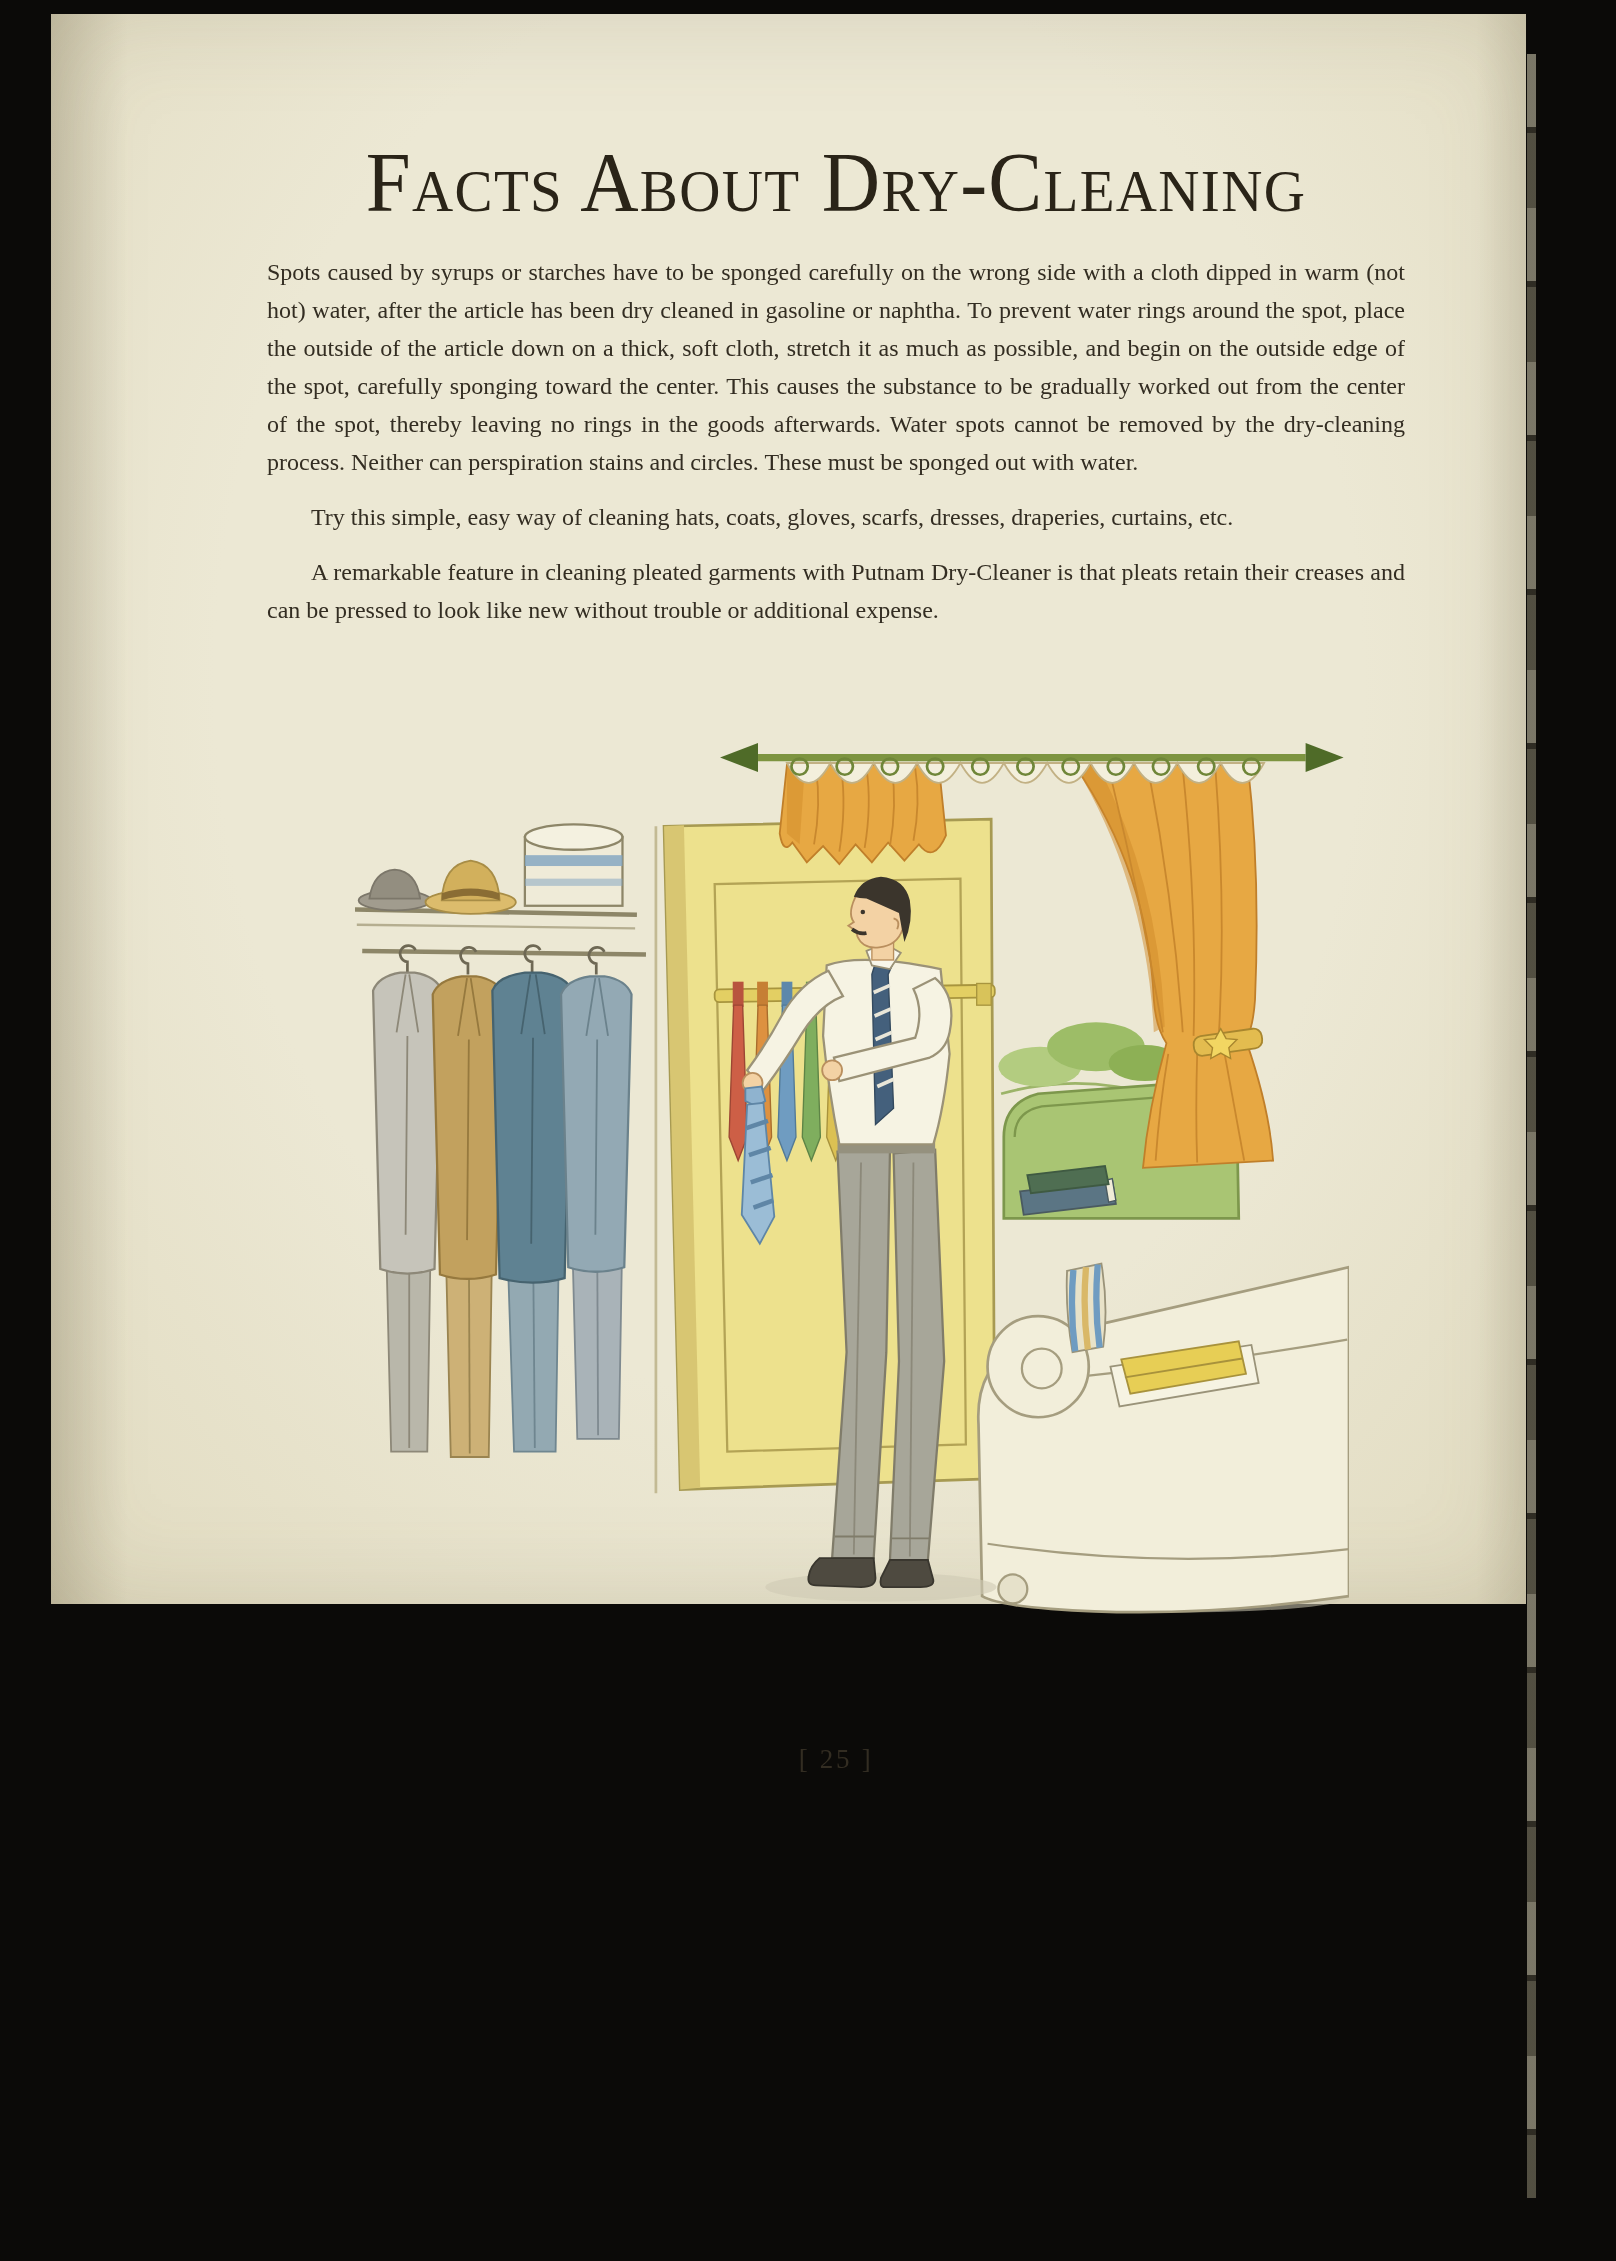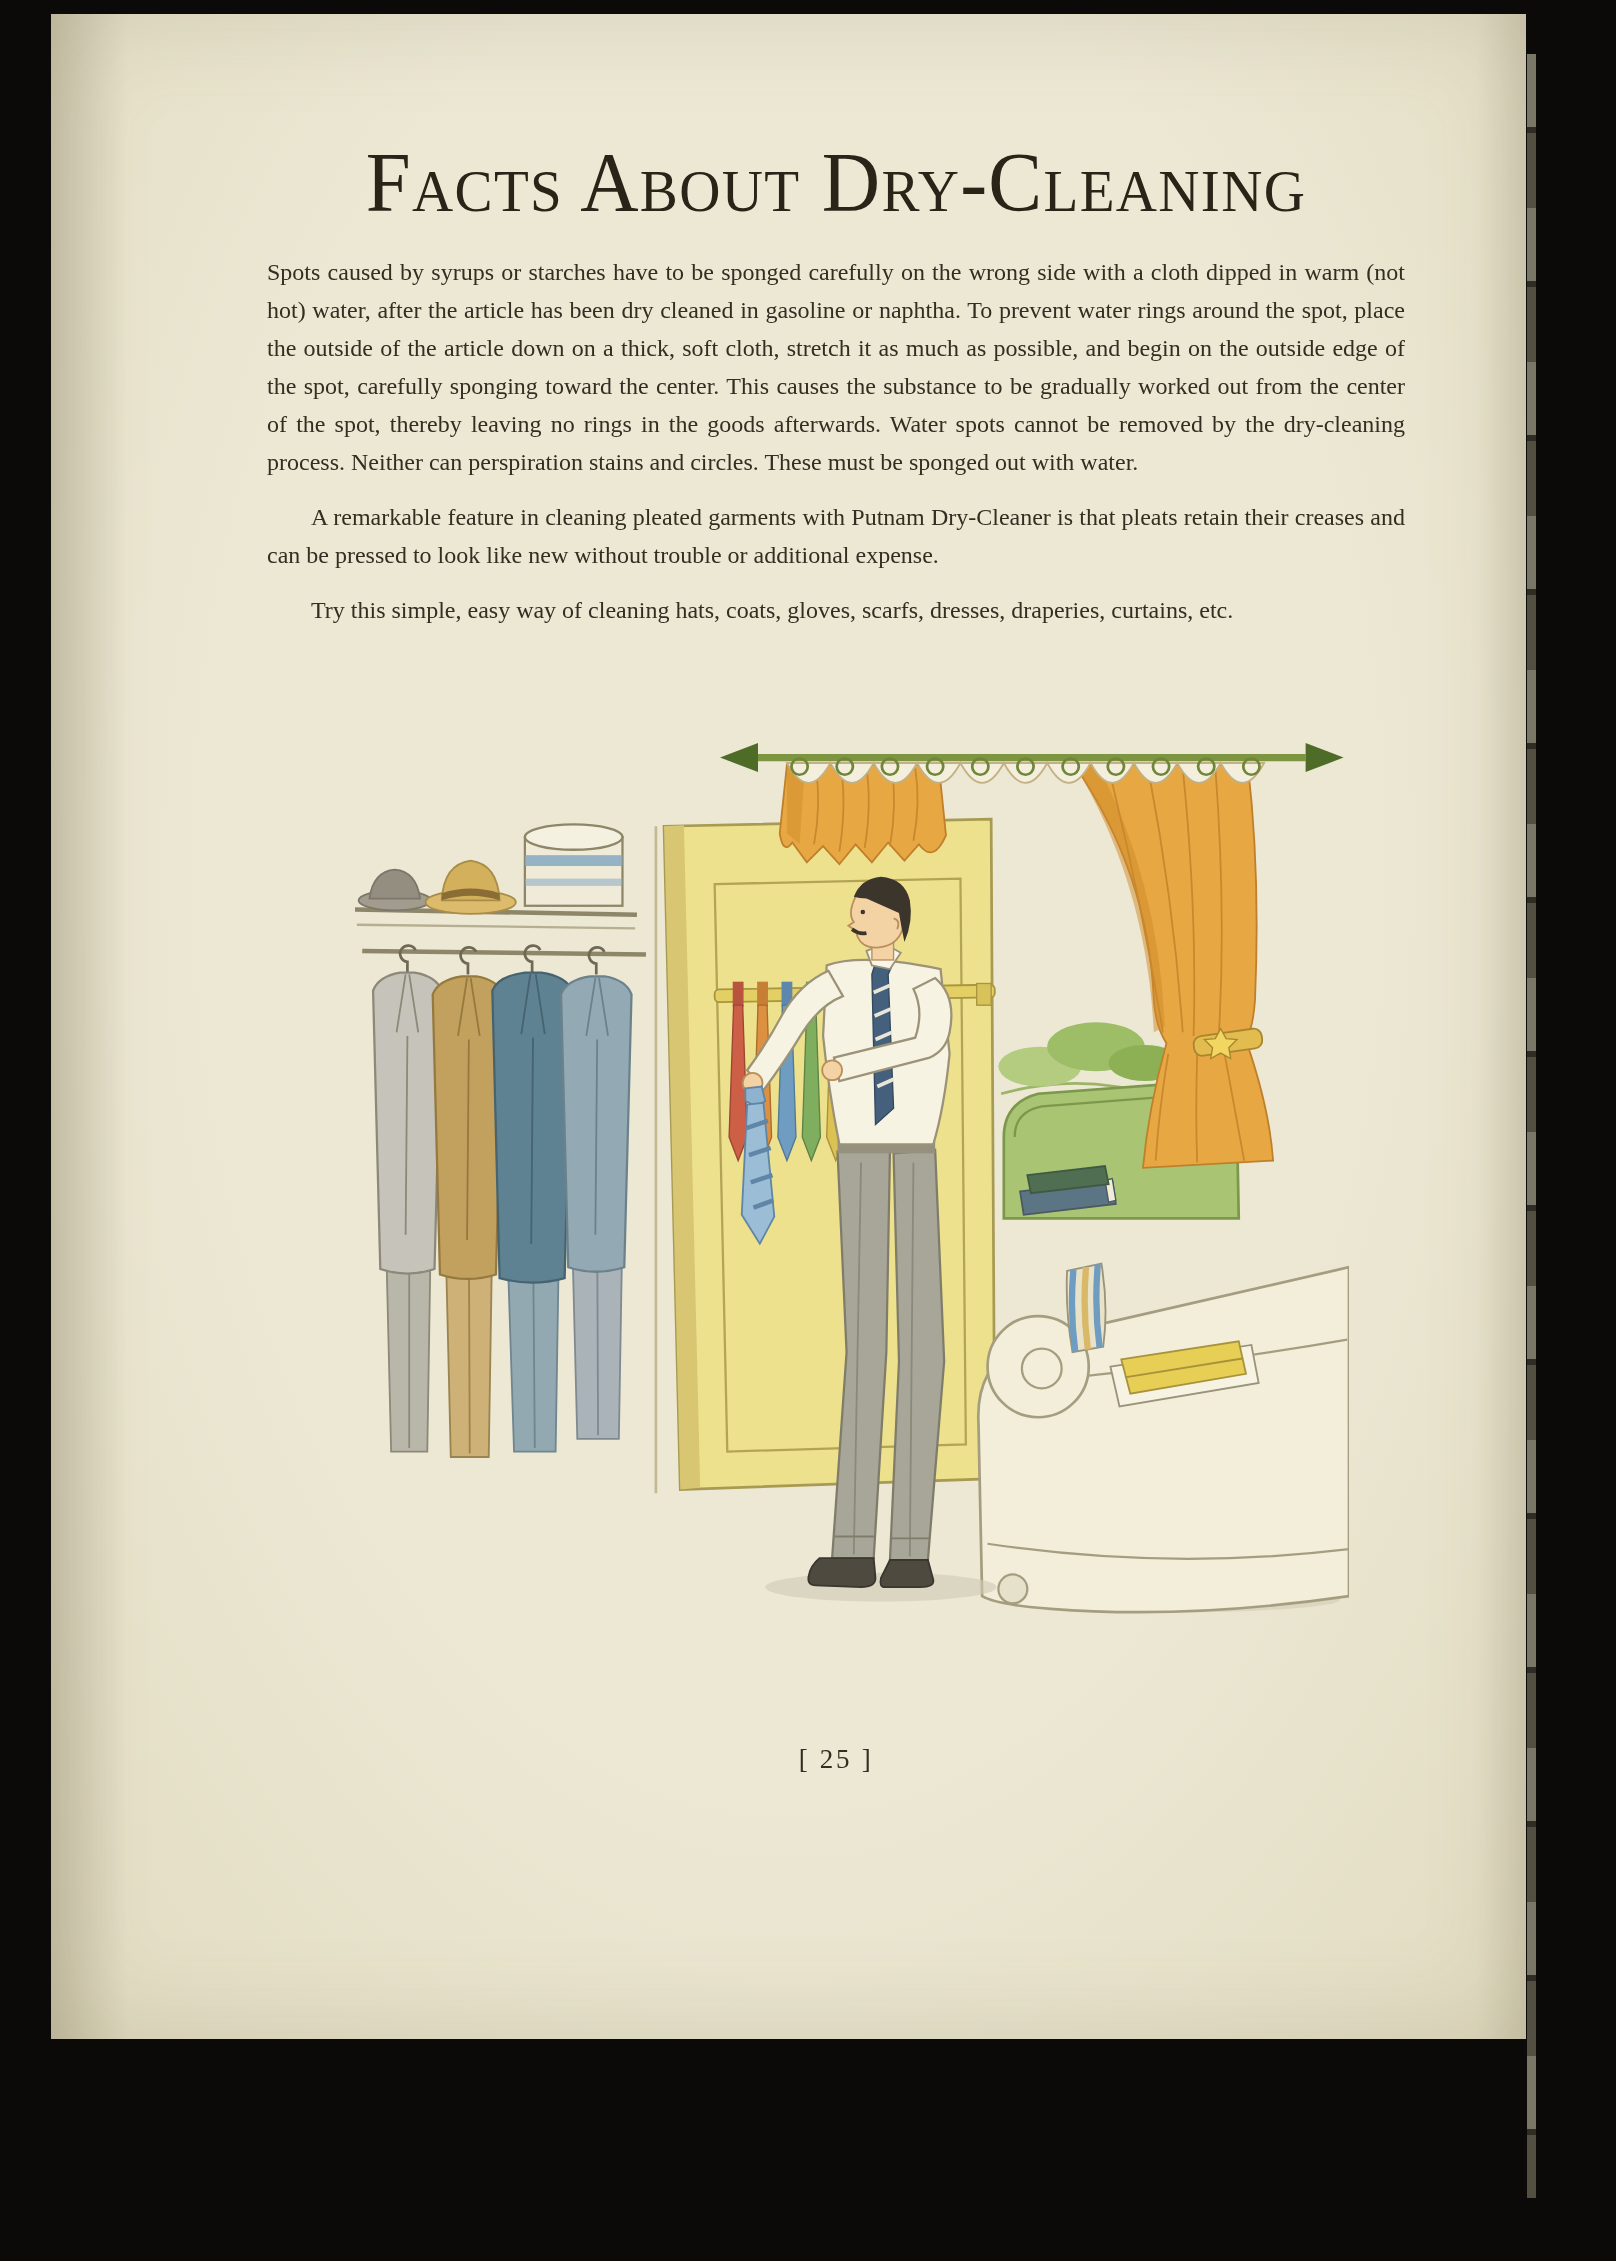--- a/index.html
+++ b/index.html
@@ -3,21 +3,21 @@
 <meta charset="utf-8">
 <style>
   html,body{margin:0;padding:0;}
   body{
     width:1616px;height:2261px;position:relative;
     background:#0b0a08;
     font-family:"Liberation Serif", serif;
     overflow:hidden;
   }
   .page{
-    position:absolute;left:51px;top:14px;width:1475px;height:2025px;
+    position:absolute;left:51px;top:14px;width:1475px;height:1590px;
     box-sizing:border-box;
     padding:0 121px 0 216px;
     background:
       linear-gradient(to right, rgba(105,95,66,.22), rgba(105,95,66,0) 77px),
       linear-gradient(to left, rgba(105,95,66,.14), rgba(105,95,66,0) 50px),
       radial-gradient(ellipse at 50% 42%, #ece8d4 55%, #e1dbc0 100%);
     box-shadow: inset 0 0 100px rgba(110,100,70,.18);
   }
   .page-edge{
     position:absolute;left:1527px;top:54px;width:9px;height:2144px;
@@ -62,22 +62,22 @@
 </style>
 </head>
 <body>
 
 <div class="page">
 
   <h1 class="title">Facts About Dry-Cleaning</h1>
 
   <div class="bodytext">
     <p>Spots caused by syrups or starches have to be sponged carefully on the wrong side with a cloth dipped in warm (not hot) water, after the article has been dry cleaned in gasoline or naphtha. To prevent water rings around the spot, place the outside of the article down on a thick, soft cloth, stretch it as much as possible, and begin on the outside edge of the spot, carefully sponging toward the center. This causes the substance to be gradually worked out from the center of the spot, thereby leaving no rings in the goods afterwards. Water spots cannot be removed by the dry-cleaning process. Neither can perspiration stains and circles. These must be sponged out with water.</p>
+    <p class="indent">Try this simple, easy way of cleaning hats, coats, gloves, scarfs, dresses, draperies, curtains, etc.</p>
     <p class="indent">A remarkable feature in cleaning pleated garments with Putnam Dry-Cleaner is that pleats retain their creases and can be pressed to look like new without trouble or additional expense.</p>
-    <p class="indent">Try this simple, easy way of cleaning hats, coats, gloves, scarfs, dresses, draperies, curtains, etc.</p>
   </div>
 
   <div class="illustration" role="img" aria-label="Man in shirtsleeves selecting a striped necktie from a tie rack on an open closet door; suits hang on a rod beneath a shelf with hats and a hat box; an armchair and sofa sit by a window with orange curtains">
     <svg viewBox="0 0 1100 1010" xmlns="http://www.w3.org/2000/svg">
 
       <line x1="333" y1="108" x2="333" y2="846" stroke="#c3ba94" stroke-width="3"></line>
 
       <g>
         <path d="M715,404 Q780,386 842,396 T908,398" stroke="#9cb468" fill="none" stroke-width="3"></path>
         <ellipse cx="758" cy="374" rx="46" ry="22" fill="#b3cc80"></ellipse>

